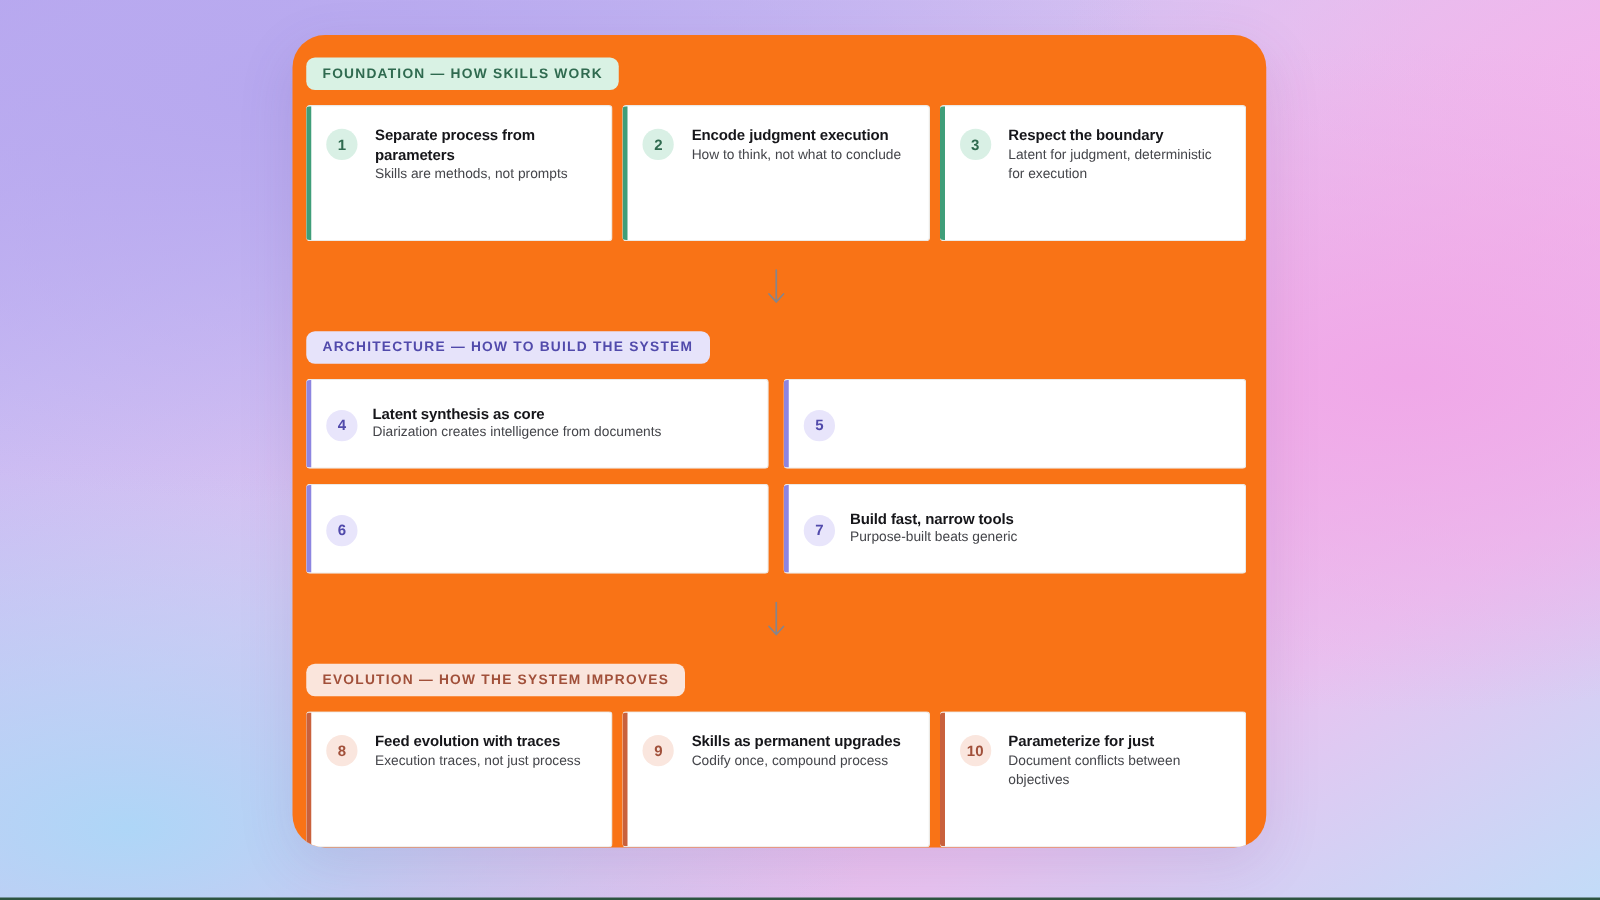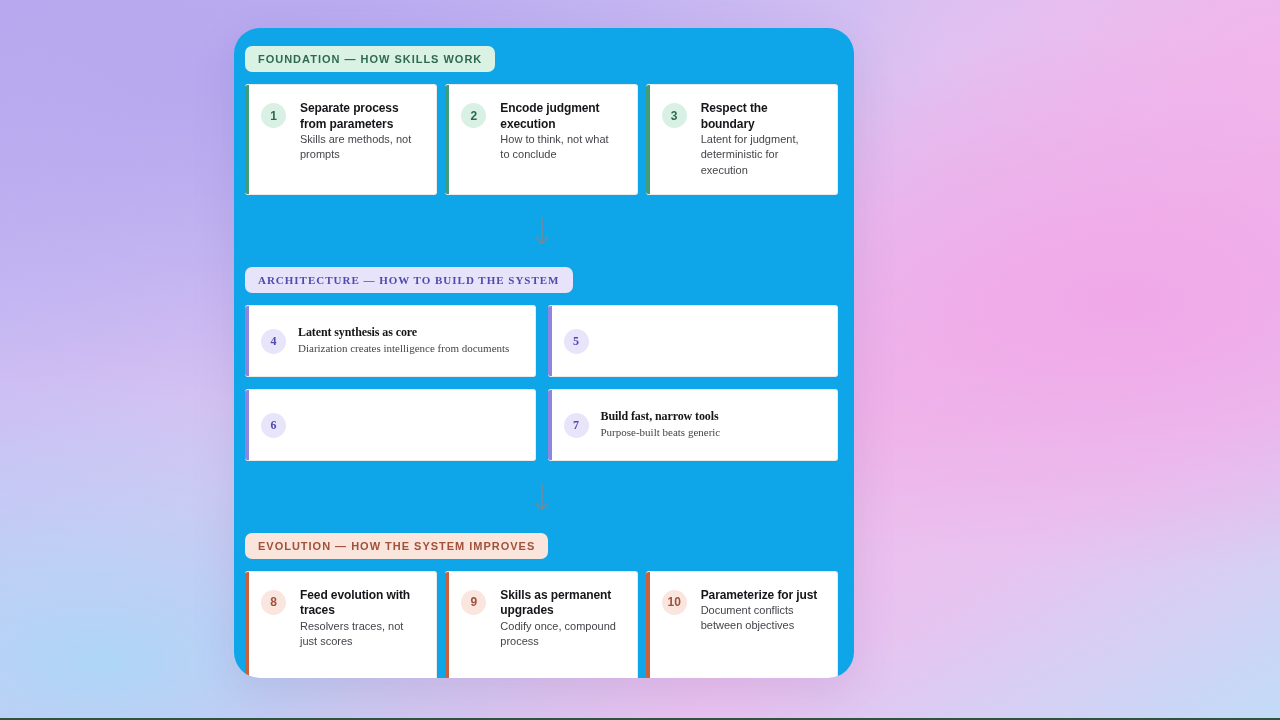--- a/index.html
+++ b/index.html
@@ -37,23 +37,23 @@
     position: absolute;
     left: 0; top: 0;
     width: 1280px;
     height: 720px;
   }
 
   .board {
     position: absolute;
     left: 234px;
     top: 28px;
-    width: 620px;
+    width: 779px;
     height: 650px;
-    background: #0ea5e9;
+    background: #f97316;
     border-radius: 26px;
     padding: 18px 16px 0 11px;
     box-shadow: 0 14px 44px rgba(90,70,140,0.13);
     overflow: hidden;
   }
 
   .section { position: relative; }
 
   .pill {
     display: inline-block;
@@ -149,21 +149,21 @@
   .connector {
     text-align: center;
     color: #85858c;
     font-size: 22px;
     line-height: 1;
     padding: 22px 0 18px 0;
     user-select: none;
   }
   .connector svg { display: inline-block; vertical-align: middle; }
 
-  .sec-arch { margin-top: 2px; font-family: Liberation Serif, serif; }
+  .sec-arch { margin-top: 2px; }
   .sec-evo  { margin-top: 2px; }
 </style>
 </head>
 <body>
 
 <div class="stage">
 
   <div class="board">
 
     <div class="section">
@@ -244,21 +244,21 @@
 
     <div class="section sec-evo">
       <span class="pill pill-evolution">EVOLUTION — HOW THE SYSTEM IMPROVES</span>
 
       <div class="cards-row row-three">
 
         <div class="card accent-orange">
           <span class="badge badge-orange">8</span>
           <div class="card-body">
             <div class="card-title">Feed evolution with traces</div>
-            <div class="card-sub">Resolvers traces, not just scores</div>
+            <div class="card-sub">Execution traces, not just process</div>
           </div>
         </div>
 
         <div class="card accent-orange">
           <span class="badge badge-orange">9</span>
           <div class="card-body">
             <div class="card-title">Skills as permanent upgrades</div>
             <div class="card-sub">Codify once, compound process</div>
           </div>
         </div>

